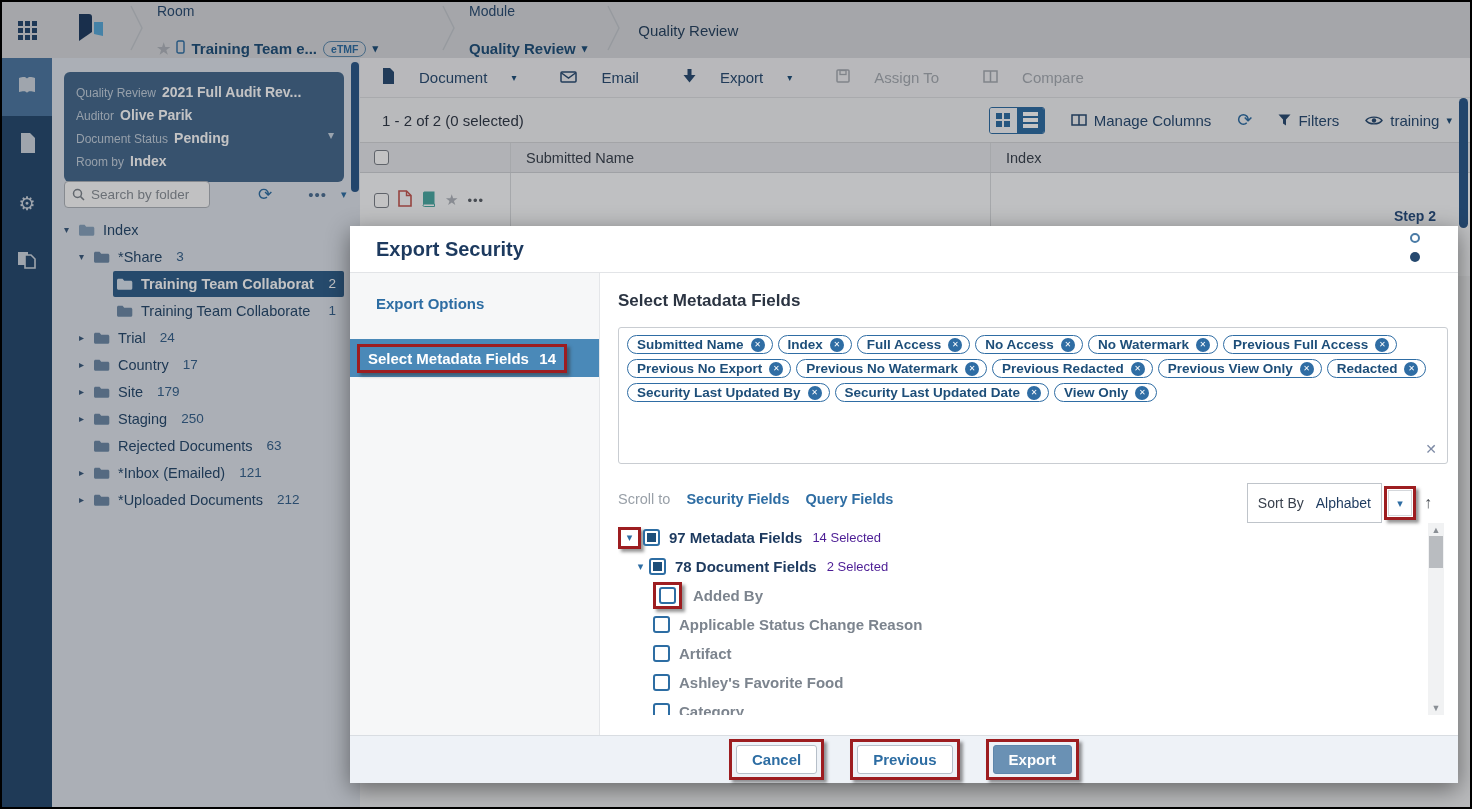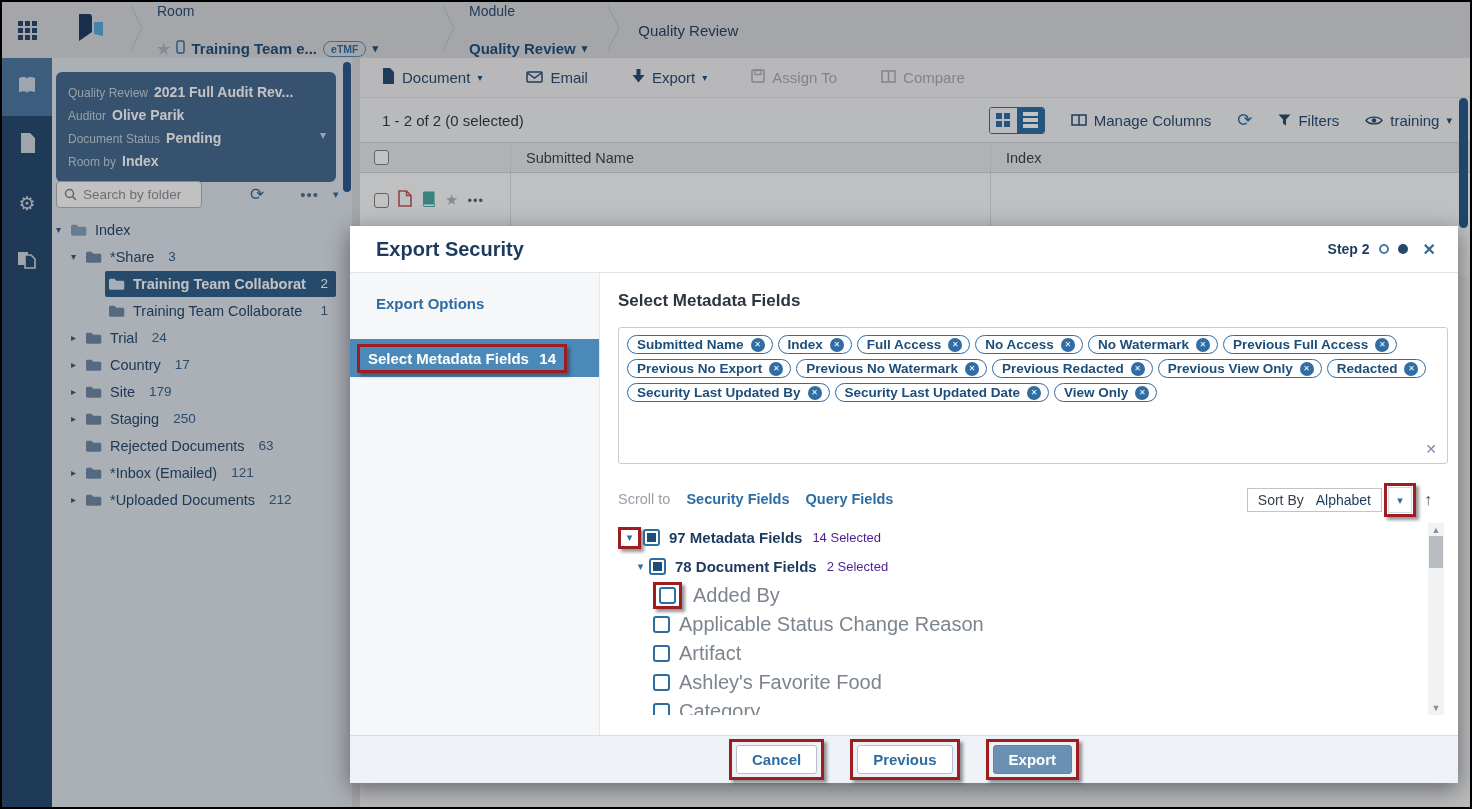--- a/index.html
+++ b/index.html
@@ -24,21 +24,21 @@
   .bc-group { display:flex; flex-direction:column; justify-content:center; margin:0 6px;gap:18px; }
   .bc-label { font-size:14px; color:#274a70; margin-bottom:3px; }
   .bc-value { display:flex; align-items:center; gap:6px; font-size:15px; font-weight:bold; color:#1d4e79; }
   .badge-pill { border:1.5px solid #5a88ad; color:#2d6da3; font-size:10.5px; font-weight:bold;
                 border-radius:9px; padding:1px 7px; }
   .caret { color:#1d4e79; font-size:11px; }
   .star-gray { color:#b0b5bc; font-size:15px; }
   .page-title { font-size:15px; color:#25415f; margin-left:10px; }
 
   
-  .sidebar { position:absolute; left:42px; top:56px; width:308px; bottom:0; background:#dfe5ec; z-index:3;padding-left:25px; }
+  .sidebar { position:absolute; left:50px; top:56px; width:308px; bottom:0; background:#dfe5ec; z-index:3;padding-left:25px; }
   .sb-panel { position:absolute; left:12px; top:14px; width:280px; background:#44688c;
               border-radius:6px; padding:9px 26px 9px 12px; }
   .sb-row { line-height:22px; white-space:nowrap; }
   .sb-row .lab { font-size:12px; color:#c3d0dd; }
   .sb-row .val { font-size:14px; font-weight:bold; color:#fff; margin-left:6px; }
   .sb-panel-caret { position:absolute; right:10px; top:56px; color:#c9d6e2; font-size:12px; cursor:pointer; }
   .sb-search-row { position:absolute; left:12px; top:122px; right:10px; height:28px;
                    display:flex; align-items:center; }
   .sb-search { width:146px; height:27px; border:1px solid #aeb3ba; border-radius:4px; background:#fcfdfd;
                padding:0 6px 0 26px; font-size:13.5px; color:#444; font-family:"Liberation Sans",sans-serif; }
@@ -62,21 +62,21 @@
   .row-core.selected .t-label { color:#fff; font-weight:bold; }
   .row-core.selected .t-count { color:#fff; }
   .row-core.selected .folder svg { fill:#d9e3ee; }
   .sb-scroll { position:absolute; right:1px; top:4px; width:8px; height:130px;
                background:#29578a; border-radius:4px; z-index:6; cursor:pointer; }
 
   
   .main { position:absolute; left:358px; top:56px; right:0; bottom:0; background:#f2f3f5; z-index:2; }
   .tb1 { position:absolute; left:0; right:0; top:0; height:40px; background:#f0f1f3;
          border-bottom:1px solid #dcdee1; display:flex; align-items:center; padding-left:22px; gap:44px; }
-  .tb-item { display:flex; align-items:center; gap:7px; font-size:15px; color:#274a70; cursor:pointer; }
+  .tb-item { display:flex; align-items:center; gap:24px; font-size:15px; color:#274a70; cursor:pointer; }
   .tb-item .caret { font-size:10px; }
   .tb-item.disabled { color:#a6abb2; cursor:default; }
   .tb-item.disabled svg * { stroke:#a6abb2 !important; fill-opacity:.0; }
   .tb2 { position:absolute; left:0; right:0; top:40px; height:44px; display:flex; align-items:center; }
   .count-text { margin-left:22px; font-size:15px; color:#2e3744; }
   .tb2-right { position:absolute; right:18px; display:flex; align-items:center; gap:26px; }
   .view-toggle { display:flex; border:1px solid #2d6da3; border-radius:3px; overflow:hidden; }
   .vt-btn { width:27px; height:25px; display:flex; align-items:center; justify-content:center;
             background:#f4f6f8; cursor:pointer; }
   .vt-btn.active { background:#2d6da3; }
@@ -103,21 +103,21 @@
 
   
   .dim { position:absolute; inset:0; background:rgba(15,15,20,.25); z-index:20; }
 
   
   .modal { position:absolute; left:348px; top:224px; width:1108px; height:557px; background:#fff;
            z-index:30; box-shadow:0 6px 22px rgba(0,0,0,.45); }
   .m-header { position:absolute; left:0; right:0; top:0; height:47px; border-bottom:1px solid #e2e4e7;
               display:flex; align-items:center; }
   .m-title { margin-left:26px; font-size:20px; font-weight:bold; color:#1d3a5f; }
-  .m-steps { position:absolute; right:22px; display:flex; align-items:center; gap:9px; }
+  .m-steps { position:absolute; right:22px; display:flex; align-items:center; gap:9px;flex-direction:column; }
   .step-label { font-size:14px; font-weight:bold; color:#1d3a5f; }
   .dot { width:10px; height:10px; border-radius:50%; }
   .dot.o { border:2px solid #4a7ba6; background:#fff; }
   .dot.f { background:#25486e; }
   .m-close { font-size:16px; font-weight:bold; color:#35689a; margin-left:6px; cursor:pointer; }
   .m-nav { position:absolute; left:0; top:47px; bottom:48px; width:250px; background:#f6f7f8;
            border-right:1px solid #e4e6e9; }
   .nav-export-options { margin:22px 0 0 26px; font-size:15px; font-weight:bold; color:#2d6da3; cursor:pointer; }
   .nav-active { position:absolute; left:0; right:0; top:66px; height:38px; background:#4a89b8;
                 display:flex; align-items:center; padding-left:7px; cursor:pointer; }
@@ -134,39 +134,39 @@
           padding:1px 7px 1px 9px; background:#fff; }
   .chip-label { font-size:13.5px; font-weight:bold; color:#1d4e79; white-space:nowrap; }
   .chip-x { width:14px; height:14px; border-radius:50%; background:#2f6da4; color:#fff; font-size:8px;
             display:flex; align-items:center; justify-content:center; margin-left:7px; cursor:pointer; }
   .chips-clear { position:absolute; right:10px; bottom:6px; color:#7d8aa5; font-size:14px; cursor:pointer; }
   .scroll-row { position:absolute; left:18px; top:218px; display:flex; align-items:center; gap:16px; }
   .scroll-lab { font-size:14.5px; color:#99a0a8; }
   .scroll-link { font-size:14.5px; font-weight:bold; color:#2e6da3; cursor:pointer; }
   .sort-ctl { position:absolute; right:26px; top:210px; display:flex; align-items:center; }
   .sort-box { display:flex; align-items:center; gap:12px; border:1px solid #bfc4ca; background:#fff;
-              height:24px; padding:0 10px; }
+              height:40px; padding:0 10px; }
   .sort-lab { font-size:14px; color:#39414d; }
   .sort-val { font-size:14px; color:#1d3a5f; }
   .sort-caret-annot { padding:1px; margin-left:2px; }
   .sort-caret { width:24px; height:26px; background:#fff; border:1px solid #d4d7db;
                 display:flex; align-items:center; justify-content:center; color:#2e6da3; font-size:11px; cursor:pointer; }
   .sort-dir { margin-left:8px; font-size:16px; font-weight:bold; color:#4a4f55; cursor:pointer; }
   .fields-area { position:absolute; left:18px; right:46px; top:250px; height:192px; overflow:hidden; }
   .f-row { display:flex; align-items:center; height:29px; }
   .f-caret { color:#2e6da3; font-size:11px; width:17px; text-align:center; cursor:pointer; }
   .caret-annot { display:inline-flex; align-items:center; justify-content:center; width:23px; height:22px;
                  padding:0; margin-right:2px; }
   .mcb { width:17px; height:17px; border:2px solid #2d6da3; border-radius:3px; background:#fff;
          flex:none; display:flex; align-items:center; justify-content:center; cursor:pointer; }
   .mcb.partial::after { content:""; width:9px; height:9px; background:#1d4e79; }
   .cb-annot { display:inline-flex; padding:2px 3px; margin-right:2px; }
   .f-bold { font-size:15px; font-weight:bold; color:#1d3a5f; margin-left:9px; }
   .f-note { font-size:13px; color:#4c1d95; margin-left:10px; }
-  .field-label { font-size:20px; color:#7c848e; margin-left:9px; }
+  .field-label { font-size:15px; color:#7c848e; margin-left:9px;font-weight:bold; }
   .m-scrollbar { position:absolute; right:14px; top:250px; width:16px; height:192px; background:#f1f2f3; }
   .m-sb-arrow { position:absolute; left:0; width:16px; text-align:center; color:#8a8f95; font-size:9px; }
   .m-sb-thumb { position:absolute; left:1px; top:13px; width:14px; height:32px; background:#b9bcc0; cursor:pointer; }
   .m-footer { position:absolute; left:0; right:0; bottom:0; height:48px; background:#eef2f7;
               border-top:1px solid #d9dde2; display:flex; align-items:center; justify-content:center; gap:26px; }
   .annot-btn { padding:3px 4px; background:transparent; display:inline-block; }
   .btn { font-family:"Liberation Sans",sans-serif; font-size:15px; font-weight:bold; border-radius:3px;
          padding:5px 15px; cursor:pointer; }
   .btn-light { background:#fff; border:1px solid #b6bfc9; color:#2d6da3; }
   .btn-primary { background:#6a91b4; border:1px solid #5d86ab; color:#fff; }

